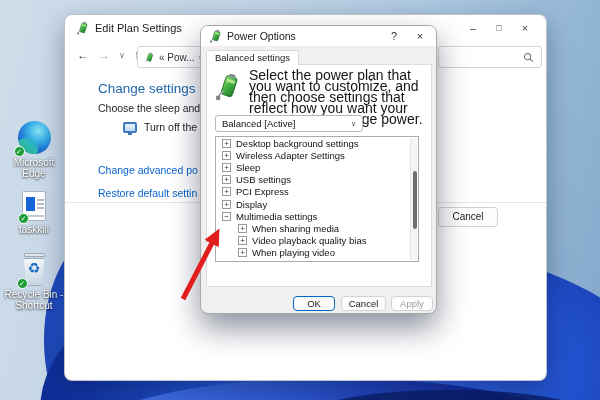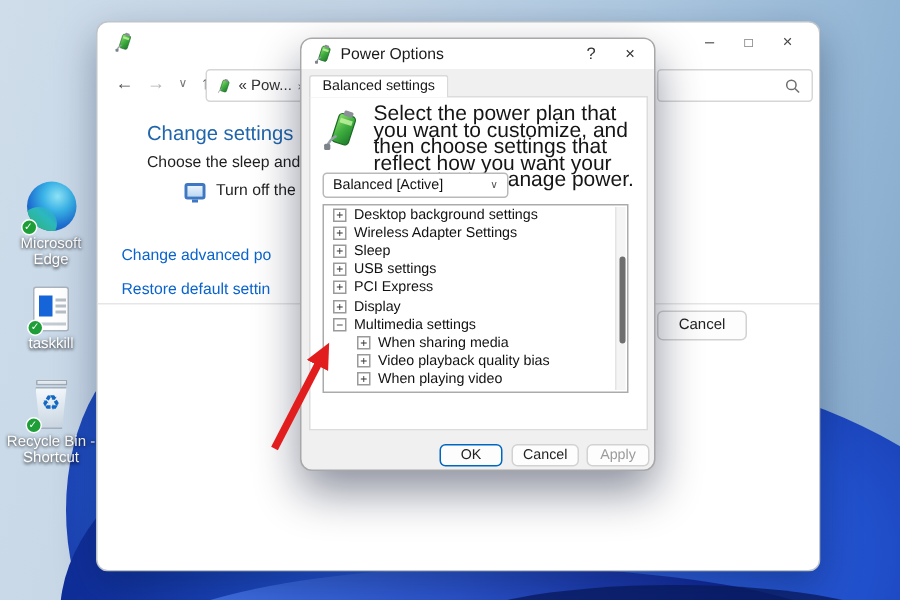--- a/index.html
+++ b/index.html
@@ -61,42 +61,42 @@
   .searchbox { position:absolute; left:373px; top:31px; width:104px; height:22px; background:#fff;
     border:1px solid #d6d6d6; border-radius:3px; }
   .searchbox svg { position:absolute; right:7px; top:5px; }
   .cpl-heading { position:absolute; left:33px; top:66px; font-size:13.5px; color:#2166ac; }
   .cpl-intro { position:absolute; left:33px; top:87px; font-size:10.5px; color:#1f1f1f; }
   .cpl-row { position:absolute; left:58px; top:106px; display:flex; align-items:center; gap:7px;
     font-size:10.5px; color:#1f1f1f; }
   .mon { width:14px; height:11px; border:2px solid #3e77c2; border-radius:2px;
     background:linear-gradient(#eaf3fc,#bcd8f2); position:relative; }
   .mon::after { content:""; position:absolute; left:3px; bottom:-4px; width:4px; height:2px; background:#3e77c2; }
-  .cpl-link { position:absolute; left:16px; font-size:10.5px; color:#0a64cd; cursor:pointer; }
+  .cpl-link { position:absolute; left:33px; font-size:10.5px; color:#0a64cd; cursor:pointer; }
   .cpl-divider { position:absolute; left:0; right:0; top:187px; height:1px; background:#e6e6e6; }
   .btn { background:#fdfdfd; border:1px solid #d2d2d2; border-radius:4px; color:#222; text-align:center; cursor:pointer; }
   .cpl-cancel { position:absolute; left:373px; top:192px; width:60px; height:20px; font-size:10px; line-height:18px; }
 
   
   .dlg { position:absolute; left:200px; top:25px; width:237px; height:289px; background:#f0f0f0; border-radius:8px;
     border:1px solid #a8a8a8; box-shadow:0 14px 30px rgba(0,10,40,.45); z-index:3; overflow:hidden; }
   .dlg-titlebar { position:absolute; top:0; left:0; right:0; height:20px; background:#fff; }
   .dlg-title { position:absolute; left:26px; top:4px; font-size:10.5px; color:#1a1a1a; }
   .dlg-ico { position:absolute; left:8px; top:3px; }
   .dlg-btn { position:absolute; top:1px; width:20px; height:18px; text-align:center; line-height:18px;
     font-size:11px; color:#333; }
   .dlg-help { right:32px; } .dlg-close { right:6px; }
   .tab { position:absolute; left:5px; top:24px; height:15px; padding:0 8px; background:#fff;
     border:1px solid #d9d9d9; border-bottom:none; border-radius:2px 2px 0 0; z-index:2;
     font-size:9.5px; line-height:14px; color:#1a1a1a; }
   .tabpage { position:absolute; left:5px; top:38px; width:226px; height:223px; background:#fff;
     border:1px solid #dcdcdc; z-index:1; }
   .po-icon { position:absolute; left:8px; top:7px; }
   .po-desc { position:absolute; left:42px; top:5px; width:184px; font-size:14px; line-height:11px; color:#151515; }
-  .combo { position:absolute; left:8px; top:50px; width:124px; height:17px; background:#fff;
+  .combo { position:absolute; left:8px; top:50px; width:148px; height:17px; background:#fff;
     border:1px solid #b9b9b9; border-radius:3px; font-size:9.5px; line-height:15px; padding:0 6px; color:#111; }
   .combo .chev { position:absolute; right:6px; top:0; font-size:7px; color:#555; line-height:15px; }
   .tree { position:absolute; left:8px; top:71px; width:204px; height:126px; background:#fff;
     border:1px solid #ababab; overflow:hidden; }
   .trow { display:flex; align-items:center; height:12.2px; padding-left:6px; font-size:9.5px; color:#111; }
   .trow.ind { padding-left:22px; }
   .tbox { width:9px; height:9px; border:1px solid #9a9a9a; background:#fff; color:#333;
     font-size:8px; line-height:7px; text-align:center; flex:0 0 9px; }
   .tlabel { margin-left:5px; white-space:nowrap; }
   .tscroll { position:absolute; right:1px; top:1px; bottom:1px; width:7px; background:#f4f4f4; border-left:1px solid #e4e4e4; }
@@ -165,20 +165,21 @@
         </linearGradient>
           </defs>
         <g transform="rotate(18 13 14)">
           <rect x="8" y="4" width="11" height="19" rx="2.5" fill="url(#bg1)" stroke="#1c6b26" stroke-width="0.8"></rect>
           <rect x="10.5" y="1.5" width="6" height="3.5" rx="1" fill="#8a8f96"></rect>
           <rect x="9.5" y="7" width="8" height="3" fill="#bff29e" opacity="0.85"></rect>
         </g>
         <path d="M3 25 q1.5 -5 6 -7" stroke="#9aa0a8" stroke-width="1.6" fill="none"></path>
         <rect x="1" y="23" width="4" height="4" rx="1" fill="#7d838b"></rect>
       </svg>
+      <span class="win-title">Edit Plan Settings</span>
       <div class="win-controls">
         <span class="win-ctl">–</span>
         <span class="win-ctl max">□</span>
         <span class="win-ctl">×</span>
       </div>
     </div>
 
     <div class="toolbar">
       <span>←</span>
       <span class="nav-dis">→</span>

